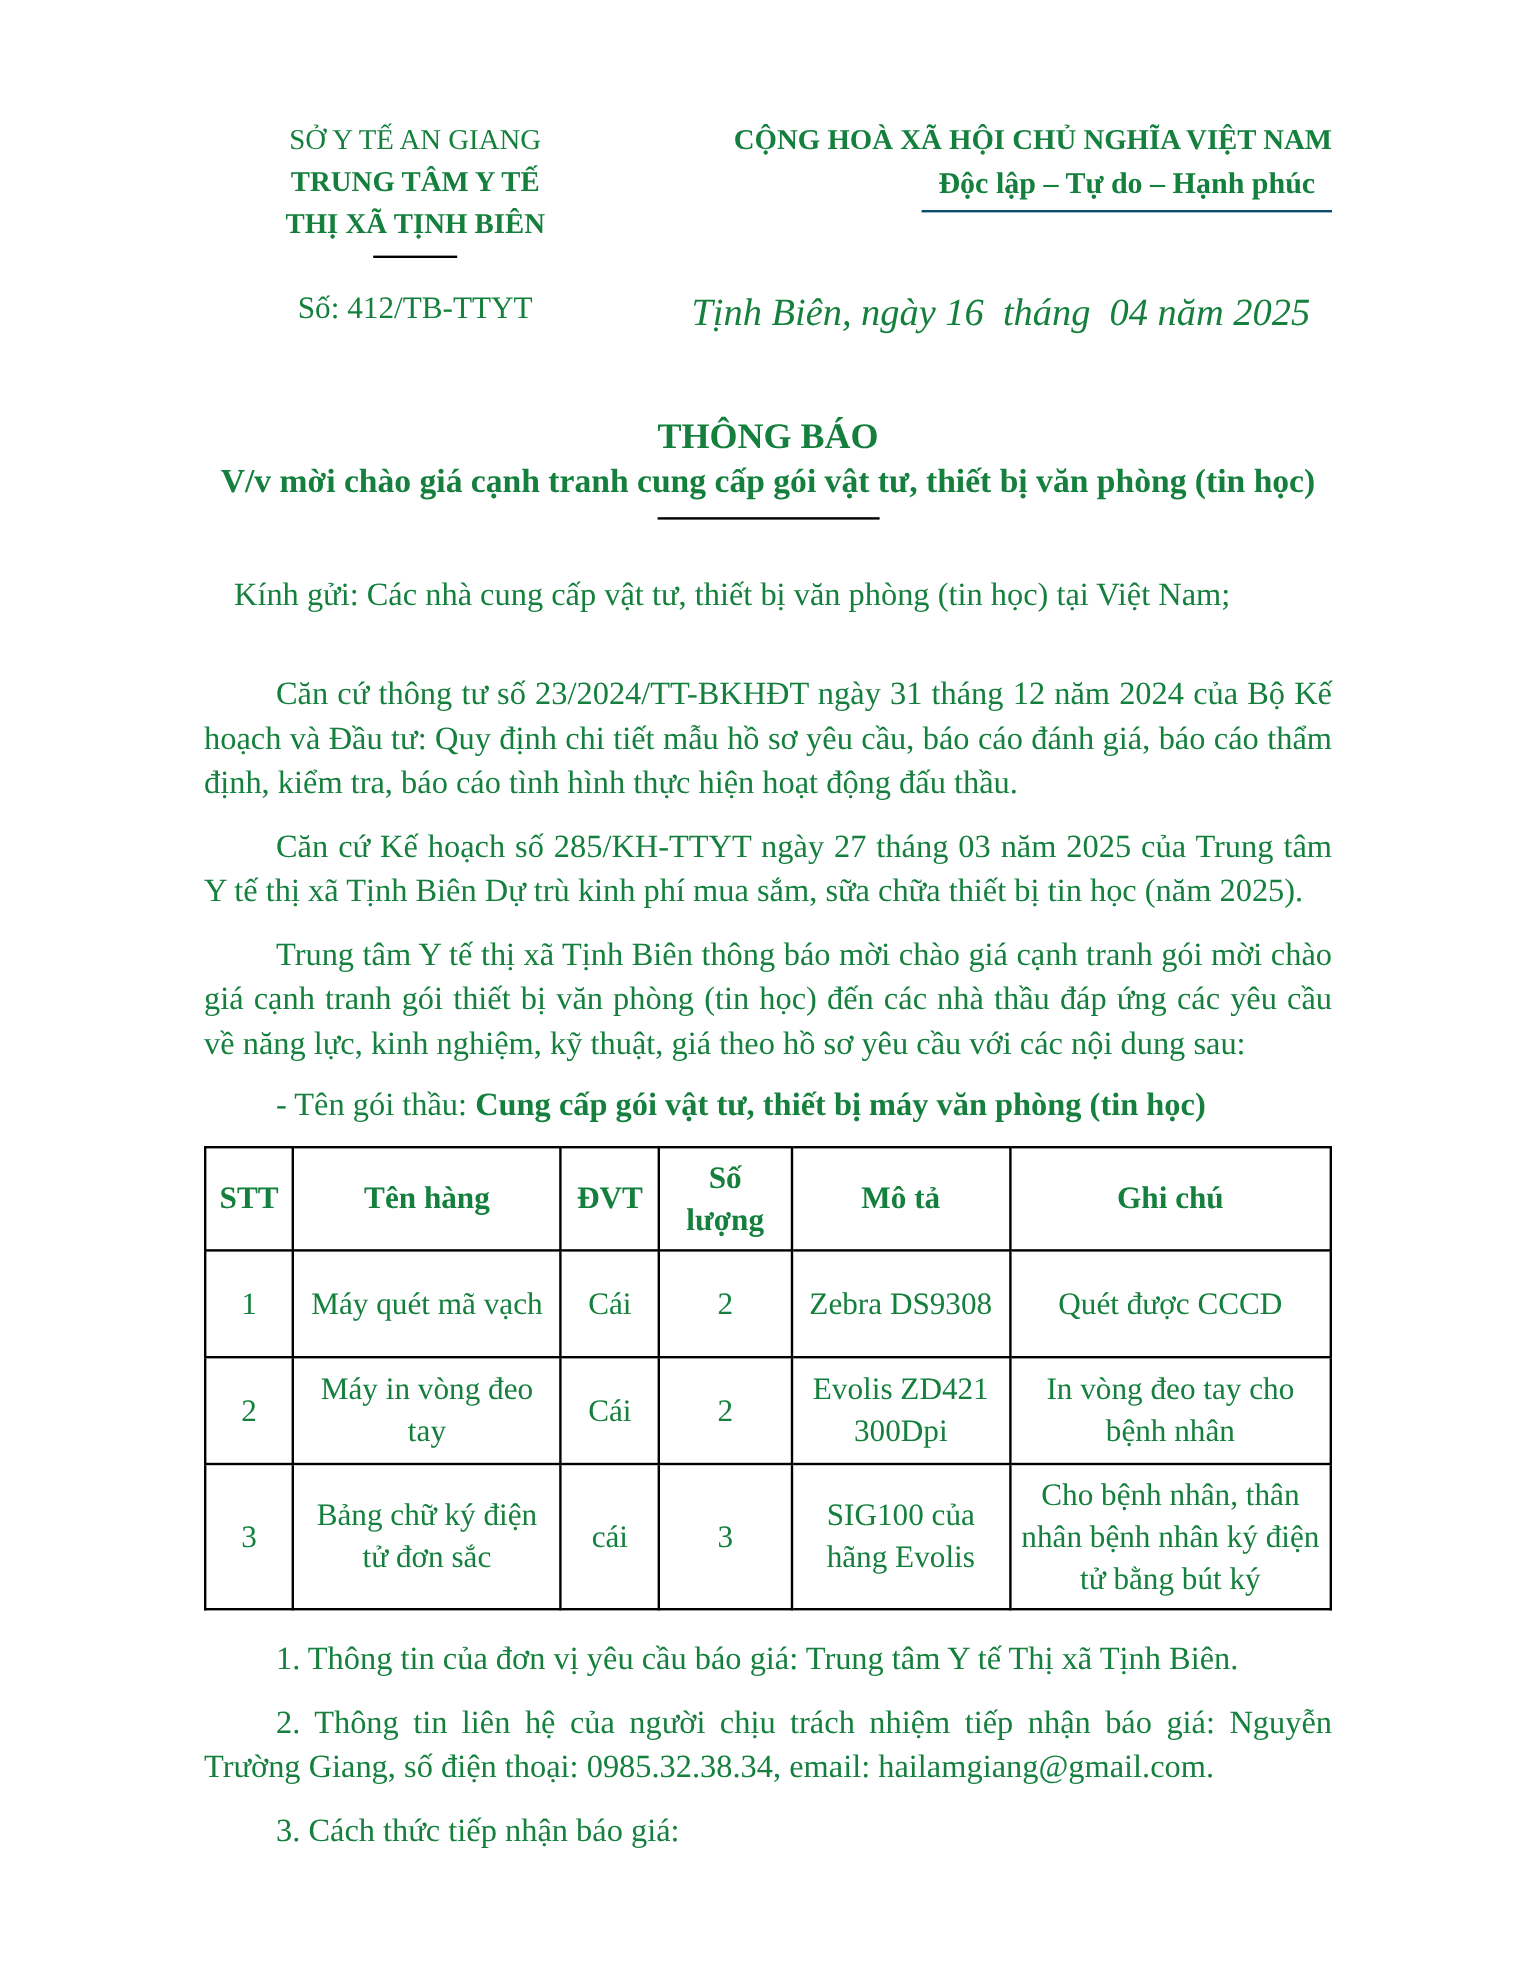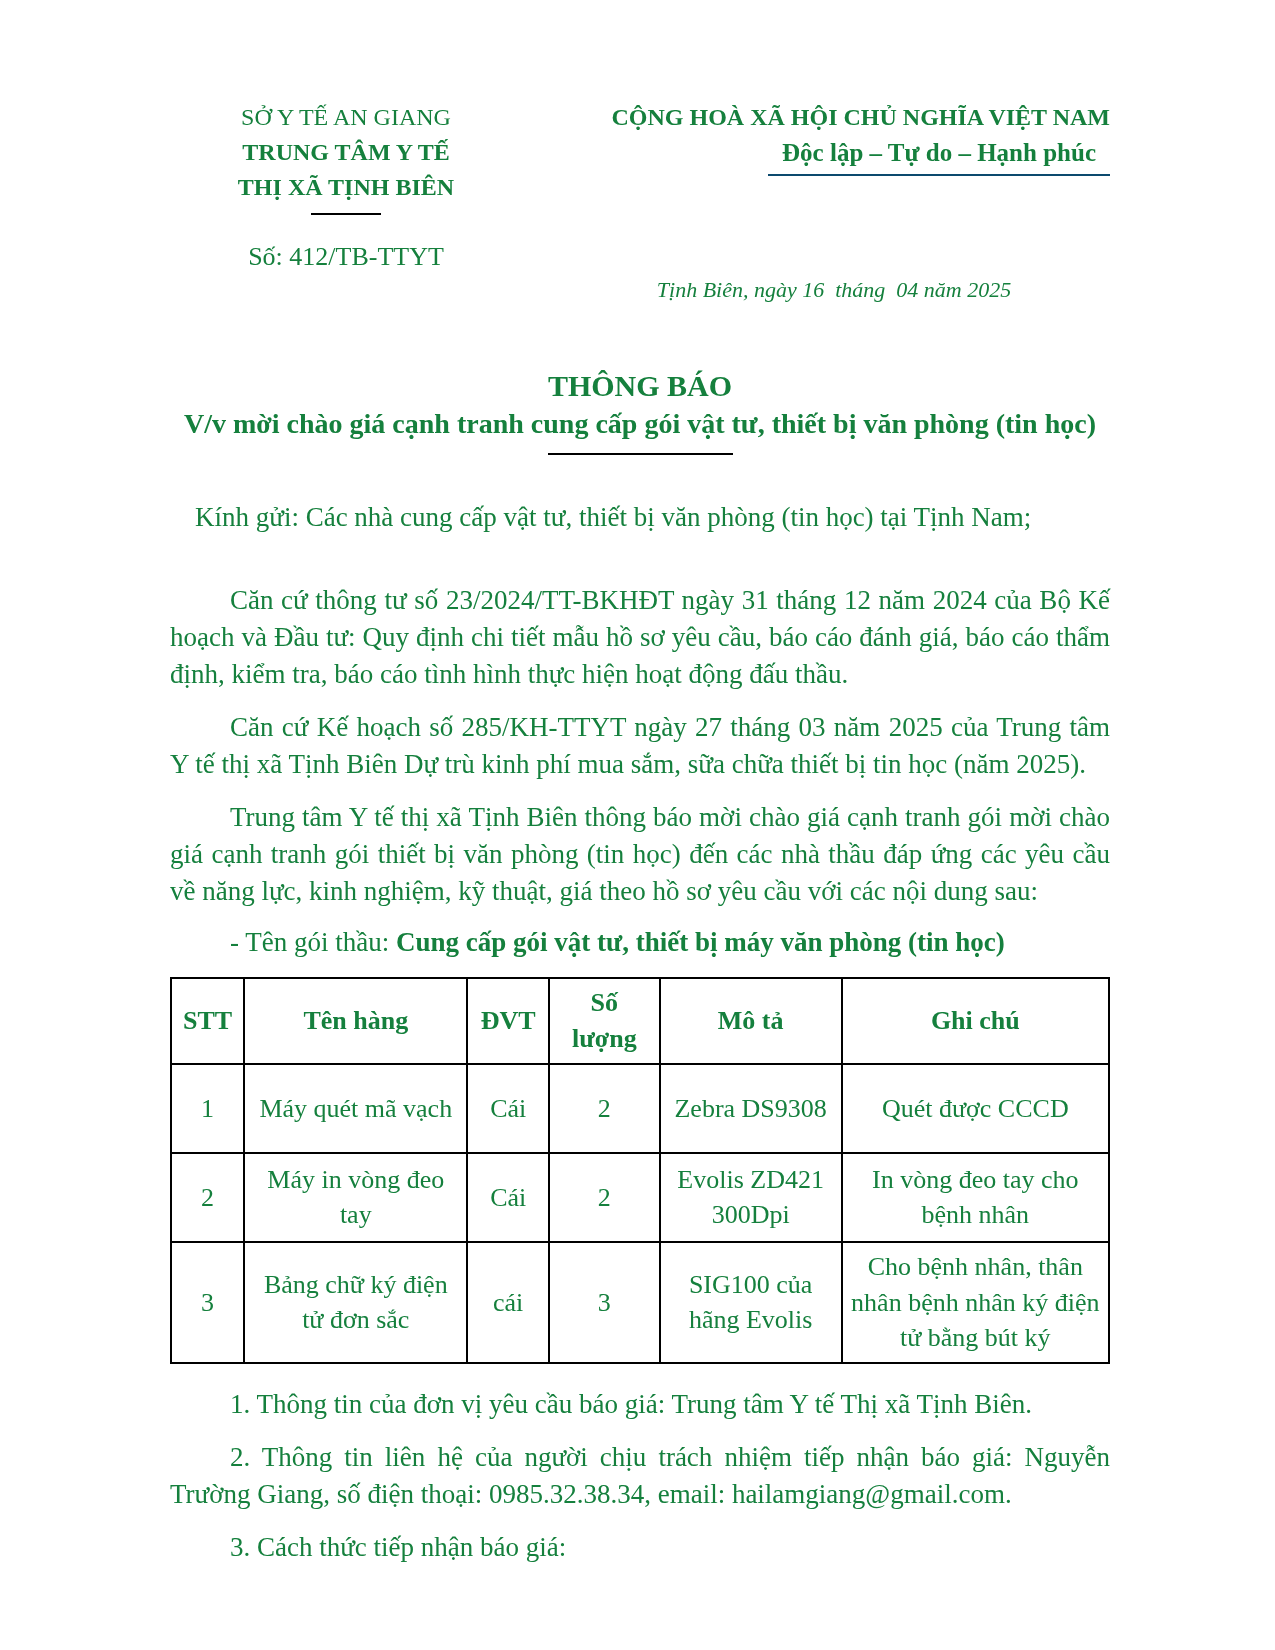--- a/index.html
+++ b/index.html
@@ -15,24 +15,24 @@
   
   .hdr { display:flex; }
   .org-block { width:352px; text-align:center; }
   .nat-block { width:552px; margin-left:auto; text-align:right; }
   .org-line1 { font-size:24px; line-height:35px; }
   .org-line2, .org-line3 { font-size:24px; font-weight:bold; line-height:35px; }
   .org-rule { width:70px; border-top:2px solid #000; margin:8px auto 0; }
   .motto1 { font-size:24px; font-weight:bold; line-height:34px; white-space:nowrap; }
   .motto2 { display:inline-block; font-size:25px; font-weight:bold; line-height:34px;
             border-bottom:2px solid #0c4a6e; padding:0 14px 4px; margin-top:2px; }
-  .hdr2 { display:flex; margin-top:24px;flex-direction:column; }
+  .hdr2 { display:flex; margin-top:24px; }
   .doc-number { width:352px; text-align:center; font-size:26px; }
   .date-line { width:552px; margin-left:auto; text-align:center;
-               font-size:22px; font-style:italic; white-space:pre-wrap; }
+               font-size:32px; font-style:italic; white-space:pre-wrap; }
   
   .title-block { margin-top:64px; text-align:center; }
   .title-main { font-size:30px; font-weight:bold; line-height:34px; }
   .title-sub  { font-size:28px; font-weight:bold; line-height:34px; margin-top:4px; }
   .title-rule { width:185px; border-top:2px solid #000; margin:12px auto 0; }
   
   .salutation { margin-top:44px; padding-left:25px; }
   .para { margin-top:16px; text-align:justify; text-indent:60px; }
   .para-first { margin-top:46px; }
   .pkg-line { margin-top:14px; text-indent:60px; }
@@ -72,21 +72,21 @@
     <div class="doc-number">Số: 412/TB-TTYT</div>
     <div class="date-line">Tịnh Biên, ngày 16  tháng  04 năm 2025</div>
   </div>
 
   <div class="title-block">
     <div class="title-main">THÔNG BÁO</div>
     <div class="title-sub">V/v mời chào giá cạnh tranh cung cấp gói vật tư, thiết bị văn phòng (tin học)</div>
     <div class="title-rule"></div>
   </div>
 
-  <div class="salutation">Kính gửi: Các nhà cung cấp vật tư, thiết bị văn phòng (tin học) tại Tịnh Nam;</div>
+  <div class="salutation">Kính gửi: Các nhà cung cấp vật tư, thiết bị văn phòng (tin học) tại Việt Nam;</div>
 
   <div class="para para-first">Căn cứ thông tư số 23/2024/TT-BKHĐT ngày 31 tháng 12 năm 2024 của Bộ Kế hoạch và Đầu tư: Quy định chi tiết mẫu hồ sơ yêu cầu, báo cáo đánh giá, báo cáo thẩm định, kiểm tra, báo cáo tình hình thực hiện hoạt động đấu thầu.</div>
   <div class="para">Căn cứ Kế hoạch số 285/KH-TTYT ngày 27 tháng 03 năm 2025 của Trung tâm Y tế thị xã Tịnh Biên Dự trù kinh phí mua sắm, sữa chữa thiết bị tin học (năm 2025).</div>
   <div class="para">Trung tâm Y tế thị xã Tịnh Biên thông báo mời chào giá cạnh tranh gói mời chào giá cạnh tranh gói thiết bị văn phòng (tin học) đến các nhà thầu đáp ứng các yêu cầu về năng lực, kinh nghiệm, kỹ thuật, giá theo hồ sơ yêu cầu với các nội dung sau:</div>
 
   <div class="pkg-line"><span>- Tên gói thầu: </span><span class="pkg-name">Cung cấp gói vật tư, thiết bị máy văn phòng (tin học)</span></div>
 
   <table class="goods">
     <colgroup>
       <col style="width:7.8%">

